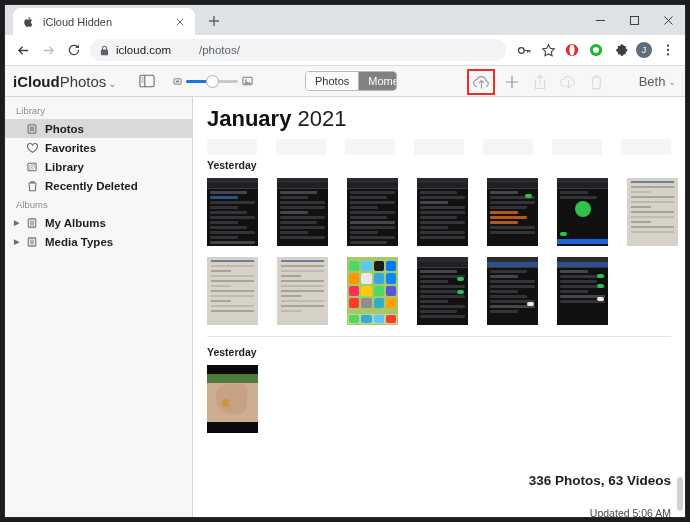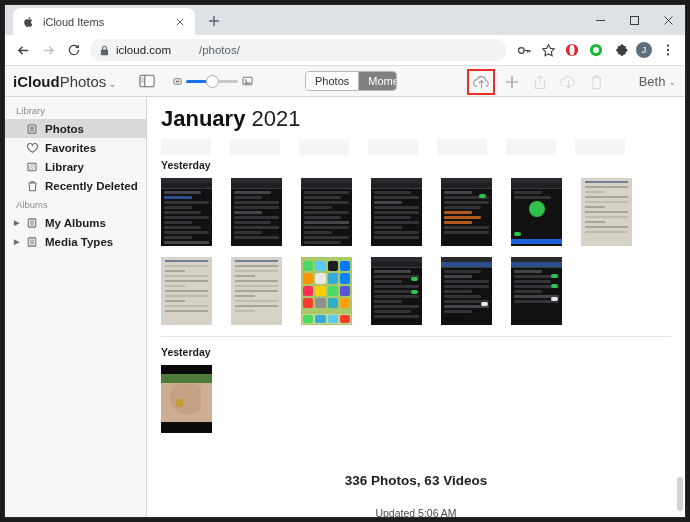--- a/index.html
+++ b/index.html
@@ -185,21 +185,21 @@
     position: absolute; right: 9px; top: 0; height: 31px;
     display: flex; align-items: center;
     font-size: 13px; color: #5c5c5c;
   }
   .account .chev { font-size: 9px; margin-left: 3px; color: #8a8a8e; }
 
   .body-row { flex: 1 1 auto; display: flex; min-height: 0; }
 
   
   .sidebar {
-    width: 142px;
+    width: 188px;
     background: #f7f7f7;
     border-right: 1px solid #d6d6d6;
     flex: 0 0 auto;
     padding-top: 4px;
     overflow: hidden;
   }
   .sb-section {
     font-size: 9.5px; color: #8d8d8d;
     padding: 4px 0 3px 11px;
   }
@@ -254,21 +254,21 @@
     flex: 0 0 auto;
     overflow: hidden;
     position: relative;
     background: #111;
   }
   .thumb.sq { background: #cfc9bd; }
 
   .divider { height: 1px; background: #e3e3e3; margin: 5px 0 0 0; }
 
   .footer-stats {
-    text-align: center;
+    text-align: right;
     margin-top: 40px;
   }
   .fs-main { font-size: 13.5px; font-weight: 700; color: #1d1d1f; }
   .fs-sub { font-size: 10.5px; color: #4a4a4a; margin-top: 19px; }
 
   .vscroll {
     position: absolute; right: 2px; bottom: 6px;
     width: 6px; height: 34px;
     background: #d2d2d2; border-radius: 3px;
   }
@@ -321,21 +321,21 @@
 
 <div id="browser-window">
 
   <div class="tabstrip">
     <div class="tab">
       <span class="tab-favicon">
         <svg width="11" height="12" viewBox="0 0 24 26">
           <path fill="#4a4a4a" d="M17.6 13.4c0-2.7 2.2-4 2.3-4.1-1.3-1.9-3.3-2.1-4-2.1-1.7-.2-3.3 1-4.2 1-.8 0-2.2-1-3.6-1-1.9 0-3.6 1.1-4.5 2.7-1.9 3.3-.5 8.3 1.4 11 .9 1.3 2 2.8 3.4 2.8 1.4-.1 1.9-.9 3.5-.9 1.6 0 2.1.9 3.5.9 1.5 0 2.4-1.3 3.3-2.7 1-1.5 1.4-3 1.5-3.1-.1 0-2.8-1.1-2.8-4.3zM15 5.5c.8-.9 1.3-2.2 1.1-3.5-1.1.1-2.5.8-3.3 1.7-.7.8-1.3 2.1-1.2 3.4 1.3.1 2.6-.6 3.4-1.6z"></path>
         </svg>
       </span>
-      <span class="tab-title">iCloud Items</span>
+      <span class="tab-title">iCloud Hidden</span>
       <span class="tab-close">
         <svg width="8" height="8" viewBox="0 0 10 10">
             <path stroke="#5f6368" stroke-width="1.2" d="M1 1l8 8M9 1l-8 8"></path>
           </svg>
       </span>
     </div>
     <div class="newtab">
       <svg width="12" height="12" viewBox="0 0 12 12">
           <path stroke="#5f6368" stroke-width="1.4" d="M6 1v10M1 6h10"></path>
         </svg>

